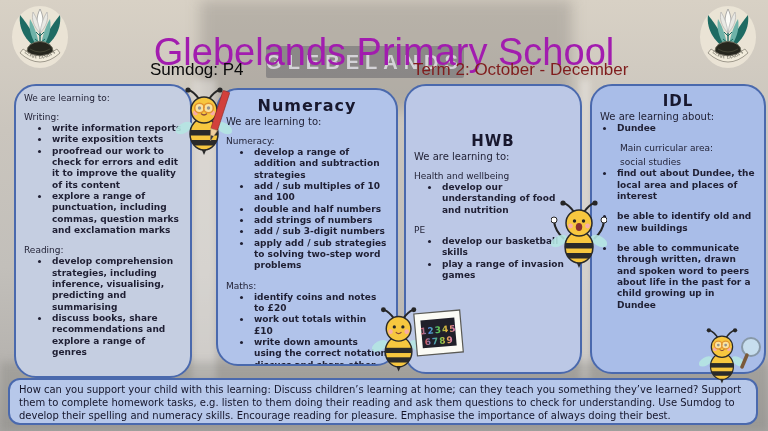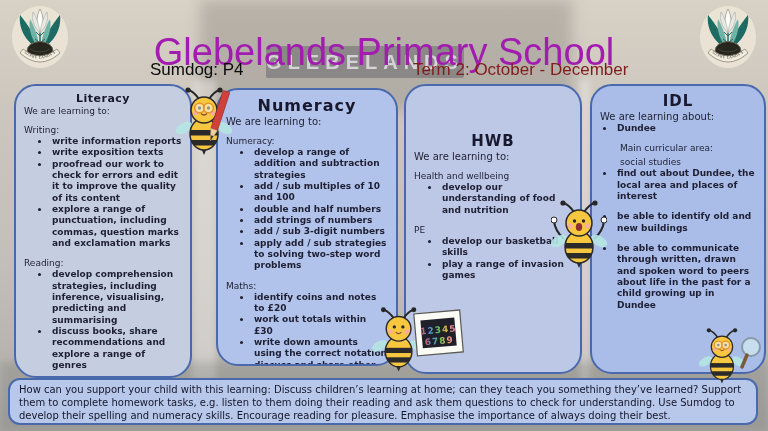--- a/index.html
+++ b/index.html
@@ -138,21 +138,20 @@
 <div class="class-label">Sumdog: P4</div>
 <div class="term-label">Term 2: October - December</div>
 <svg class="crest crest-left" width="64" height="70" viewBox="0 0 64 70">
     <use href="#crest"></use>
   </svg>
 <svg class="crest crest-right" width="64" height="70" viewBox="0 0 64 70">
     <use href="#crest"></use>
   </svg>
 
 <section class="panel panel-0">
-  <h2 class="panel-title">Literacy</h2>
   <p class="panel-intro">We are learning to:</p>
   <div class="panel-sections">
       <div class="sec-heading">Writing:</div>
       <ul class="bullets">
         <li>write information reports</li>
         <li>write exposition texts</li>
         <li>proofread our work to check for errors and edit it to improve the quality of its content</li>
         <li>explore a range of punctuation, including commas, question marks and exclamation marks</li>
       </ul>
       <div class="sec-heading">Reading:</div>
@@ -171,21 +170,21 @@
         <li>develop a range of addition and subtraction strategies</li>
         <li>add / sub multiples of 10 and 100</li>
         <li>double and half numbers</li>
         <li>add strings of numbers</li>
         <li>add / sub 3-digit numbers</li>
         <li>apply add / sub strategies to solving two-step word problems</li>
       </ul>
       <div class="sec-heading">Maths:</div>
       <ul class="bullets">
         <li>identify coins and notes to £20</li>
-        <li>work out totals within £30</li>
+        <li>work out totals within £10</li>
         <li>write down amounts using the correct notation</li>
         <li>discuss and share other ways that goods are paid for</li>
       </ul>
     </div>
 </section>
 <section class="panel panel-2">
   <h2 class="panel-title">HWB</h2>
   <p class="panel-intro">We are learning to:</p>
   <div class="panel-sections">
       <div class="sec-heading">Health and wellbeing</div>

